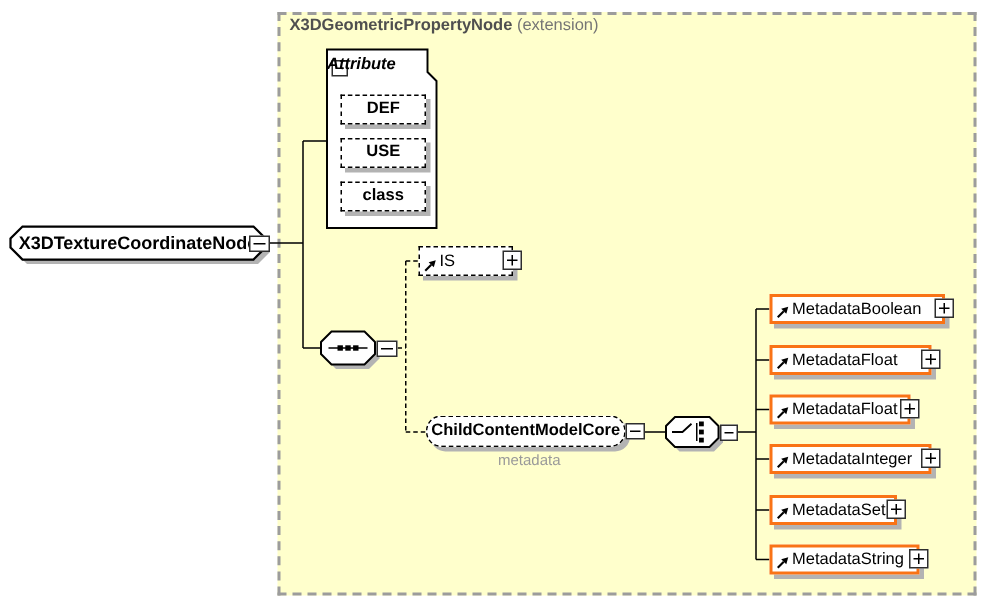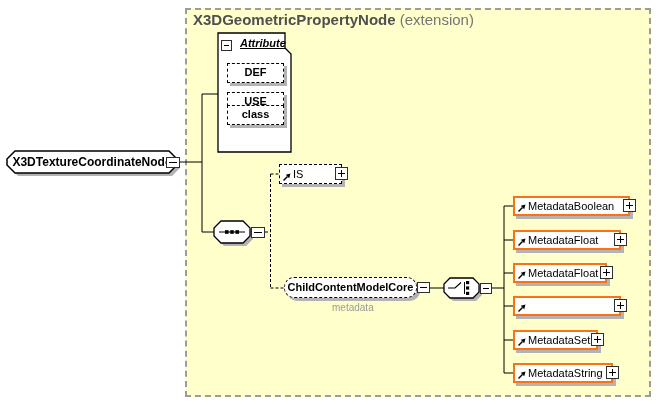--- a/index.html
+++ b/index.html
@@ -4,21 +4,21 @@
 <style>
   html,body { margin:0; padding:0; background:#ffffff; }
   .canvas {
     position:relative; width:656px; height:404px; background:#ffffff;
     font-family:"Liberation Sans", sans-serif; overflow:hidden;
   }
   .region {
     position:absolute; left:185px; top:8px; width:466px; height:389px;
     background:#ffffcc; border:2px dashed #9c9c9c; box-sizing:border-box; z-index:0;
   }
-  .region-hdr { position:absolute; left:193px; top:11px; font-size:15px; z-index:2; white-space:nowrap; }
+  .region-hdr { position:absolute; left:193px; top:11px; font-size:11px; z-index:2; white-space:nowrap; }
   .region-hdr .t { font-weight:bold; color:#4f4f4f; }
   .region-hdr .s { color:#757575; }
   svg.wires { position:absolute; left:0; top:0; z-index:1; }
   .z { z-index:2; position:absolute; }
 
   
   .elem {
     position:absolute; z-index:2; height:20px; background:#ffffff;
     border:2px solid #f97316; box-shadow:3px 3px 0 #b3b3b3; box-sizing:border-box;
   }
@@ -29,21 +29,21 @@
   }
   .arrow { position:absolute; left:2px; bottom:1px; width:10px; height:10px; }
 
   
   .ctrl { position:absolute; z-index:3; background:#ffffff; border:1px solid #2e2e2e; box-sizing:border-box; }
   .ctrl .h { position:absolute; left:2px; right:2px; top:50%; height:1px; margin-top:-1px; background:#000; }
   .ctrl .v { position:absolute; top:2px; bottom:2px; left:50%; width:1px; margin-left:-1px; background:#000; }
 
   
   .attr-frame { position:absolute; left:217px; top:32px; z-index:2; }
-  .attr-hdr-lbl { position:absolute; left:240px; top:37px; z-index:3; font-size:11px; font-style:italic; font-weight:bold; color:#000;text-decoration:underline; }
+  .attr-hdr-lbl { position:absolute; left:218px; top:37px; z-index:3; font-size:11px; font-style:italic; font-weight:bold; color:#000; }
   .attr-box {
     position:absolute; left:227px; width:57px; height:20px; z-index:3; background:#fff;
     border:1.5px dashed #000; box-shadow:3px 3px 0 #b3b3b3; box-sizing:border-box;
     text-align:center; font-weight:bold; font-size:11px; line-height:17px; color:#000;
   }
 
   .root-lbl {
     position:absolute; left:7px; top:151px; width:170px; height:22px; z-index:3;
     text-align:center; font-weight:bold; font-size:12px; line-height:22px; color:#000; white-space:nowrap;
   }
@@ -84,21 +84,21 @@
 
   <svg class="attr-frame" width="76" height="122">
     <path d="M1,1 H68 V16 L74,22 V120 H1 Z" fill="#ffffff" stroke="#000" stroke-width="1.3"></path>
   </svg>
   <div class="ctrl" style="left:221px; top:40px; width:11px; height:11px;">
     <span class="h"></span>
   </div>
   <div class="attr-hdr-lbl">Attribute</div>
   <div class="attr-box" style="top:92px;">USE</div>
   <div class="attr-box" style="top:63px;">DEF</div>
-  <div class="attr-box" style="top:105px;">class</div>
+  <div class="attr-box" style="top:121px;">class</div>
 
   <svg class="z" style="left:213px; top:220px;" width="41" height="27">
     <path d="M11,4 H33 L40,11 V19 L33,26 H11 L4,19 V11 Z" fill="#b3b3b3"></path>
     <path d="M8,1 H30 L37,8 V16 L30,23 H8 L1,16 V8 Z" fill="#ffffff" stroke="#000" stroke-width="1.3"></path>
     <g>
       <path d="M6,12 H32" stroke="#000" stroke-width="1"></path>
       <rect x="12" y="10.2" width="3.6" height="3.6" fill="#000"></rect>
       <rect x="17.2" y="10.2" width="3.6" height="3.6" fill="#000"></rect>
       <rect x="22.4" y="10.2" width="3.6" height="3.6" fill="#000"></rect>
     </g>
@@ -174,20 +174,21 @@
   <div class="ctrl" style="left:600px; top:266px; width:13px; height:13px;">
       <span class="h"></span>
       <span class="v"></span>
     </div>
 
   <div class="elem" style="left:513px; top:296px; width:108px;">
     <svg class="arrow" viewBox="0 0 10 10">
         <path d="M1.5,8.5 L5.5,4.5" stroke="#000" stroke-width="1.4" fill="none"></path>
         <polygon points="8.5,1.5 3.8,2.8 7.2,6.2" fill="#000"></polygon>
       </svg>
+    <span class="txt">MetadataInteger</span>
   </div>
   <div class="ctrl" style="left:614px; top:299px; width:13px; height:13px;">
       <span class="h"></span>
       <span class="v"></span>
     </div>
 
   <div class="elem" style="left:513px; top:330px; width:85px;">
     <svg class="arrow" viewBox="0 0 10 10">
         <path d="M1.5,8.5 L5.5,4.5" stroke="#000" stroke-width="1.4" fill="none"></path>
         <polygon points="8.5,1.5 3.8,2.8 7.2,6.2" fill="#000"></polygon>

